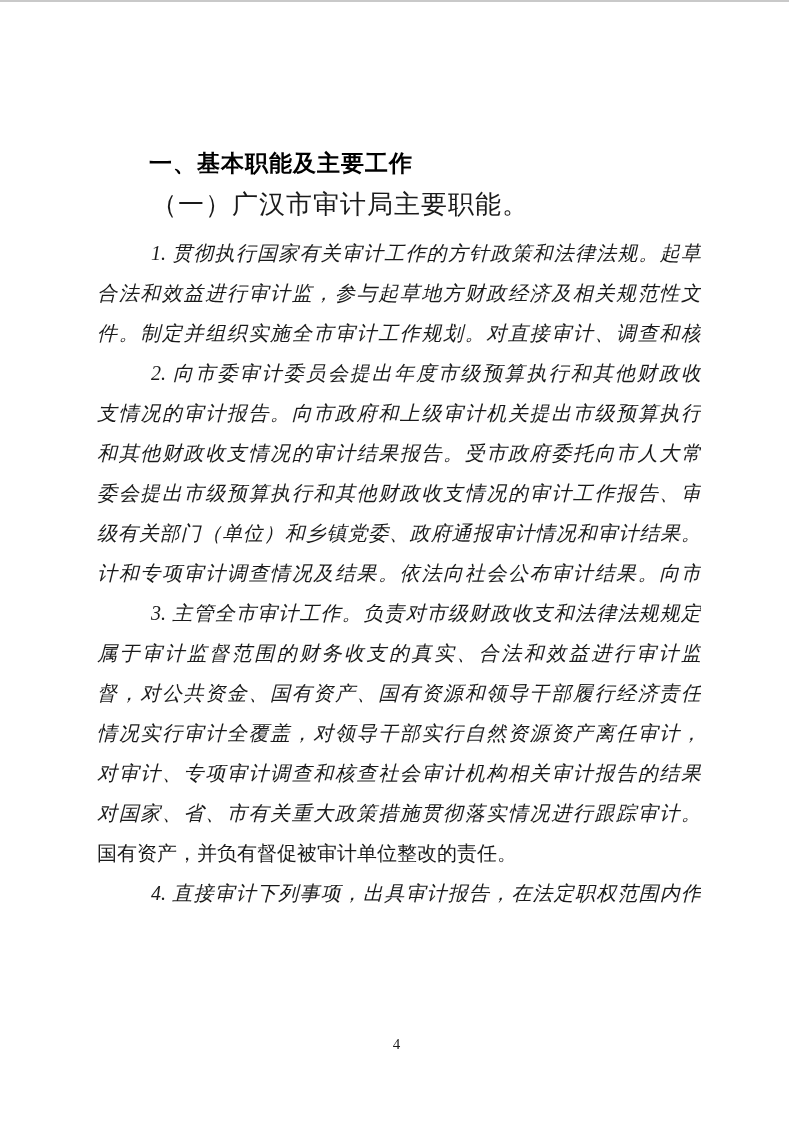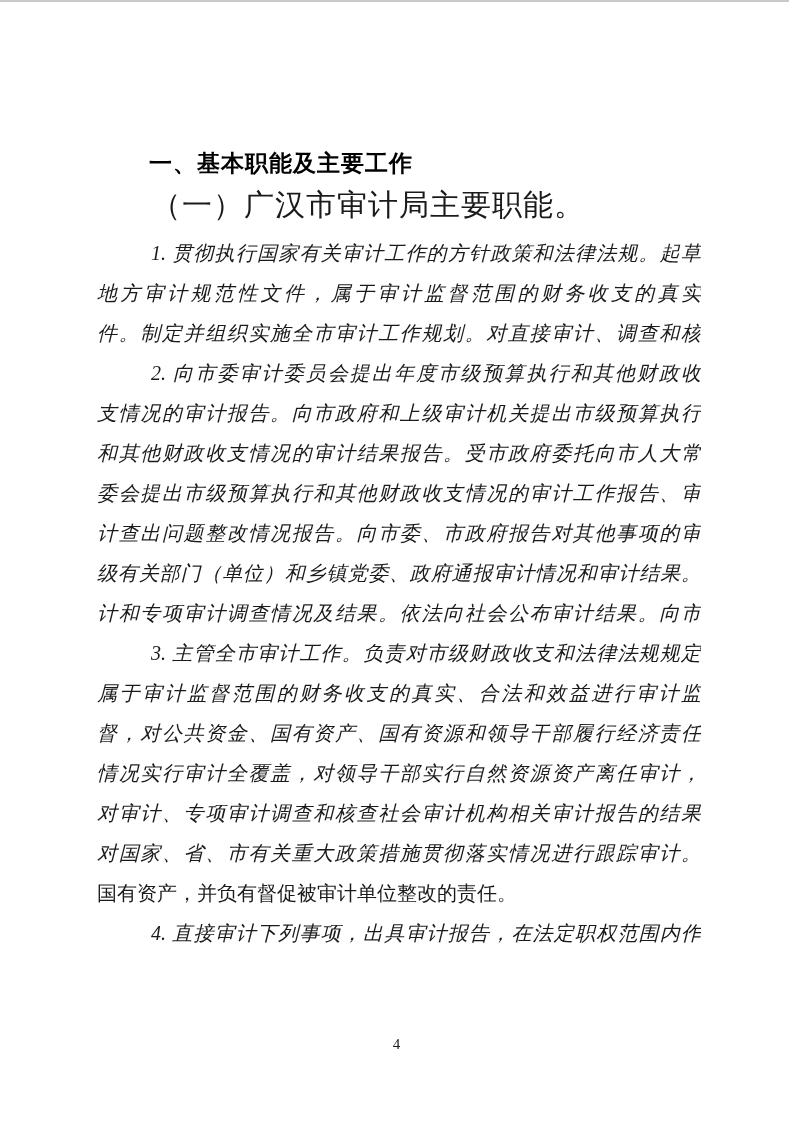--- a/index.html
+++ b/index.html
@@ -40,21 +40,21 @@
     color: #000000;
     font-family: "Liberation Sans", "DejaVu Sans", sans-serif;
     letter-spacing: 1px;
     white-space: nowrap;
   }
   .subheading {
     margin: 0;
     padding-left: 54px;
     height: 44px;
     line-height: 44px;
-    font-size: 30px;
+    font-size: 26px;
     font-weight: normal;
     letter-spacing: 1px;
     white-space: nowrap;
   }
   .para {
     margin: 0;
   }
   .para-first {
     margin-top: 6px;
   }
@@ -89,30 +89,29 @@
 
 <div class="page">
   <div class="scan-edge"></div>
 
   <div class="content">
     <h1 class="heading">一、基本职能及主要工作</h1>
     <h2 class="subheading">（一）广汉市审计局主要职能。</h2>
 
     <div class="para para-first">
       <div class="ln just indent">1. 贯彻执行国家有关审计工作的方针政策和法律法规。起草</div>
-      <div class="ln just">地方审计规范性文件，属于审计监督范围的财务收支的真实</div>
+      <div class="ln just">合法和效益进行审计监，参与起草地方财政经济及相关规范性文</div>
       <div class="ln just">件。制定并组织实施全市审计工作规划。对直接审计、调查和核</div>
     </div>
 
     <div class="para">
       <div class="ln just indent">2. 向市委审计委员会提出年度市级预算执行和其他财政收</div>
       <div class="ln just">支情况的审计报告。向市政府和上级审计机关提出市级预算执行</div>
       <div class="ln just">和其他财政收支情况的审计结果报告。受市政府委托向市人大常</div>
       <div class="ln just">委会提出市级预算执行和其他财政收支情况的审计工作报告、审</div>
-      <div class="ln just">计查出问题整改情况报告。向市委、市政府报告对其他事项的审</div>
       <div class="ln just">级有关部门（单位）和乡镇党委、政府通报审计情况和审计结果。</div>
       <div class="ln just">计和专项审计调查情况及结果。依法向社会公布审计结果。向市</div>
     </div>
 
     <div class="para">
       <div class="ln just indent">3. 主管全市审计工作。负责对市级财政收支和法律法规规定</div>
       <div class="ln just">属于审计监督范围的财务收支的真实、合法和效益进行审计监</div>
       <div class="ln just">督，对公共资金、国有资产、国有资源和领导干部履行经济责任</div>
       <div class="ln just">情况实行审计全覆盖，对领导干部实行自然资源资产离任审计，</div>
       <div class="ln just">对审计、专项审计调查和核查社会审计机构相关审计报告的结果</div>

